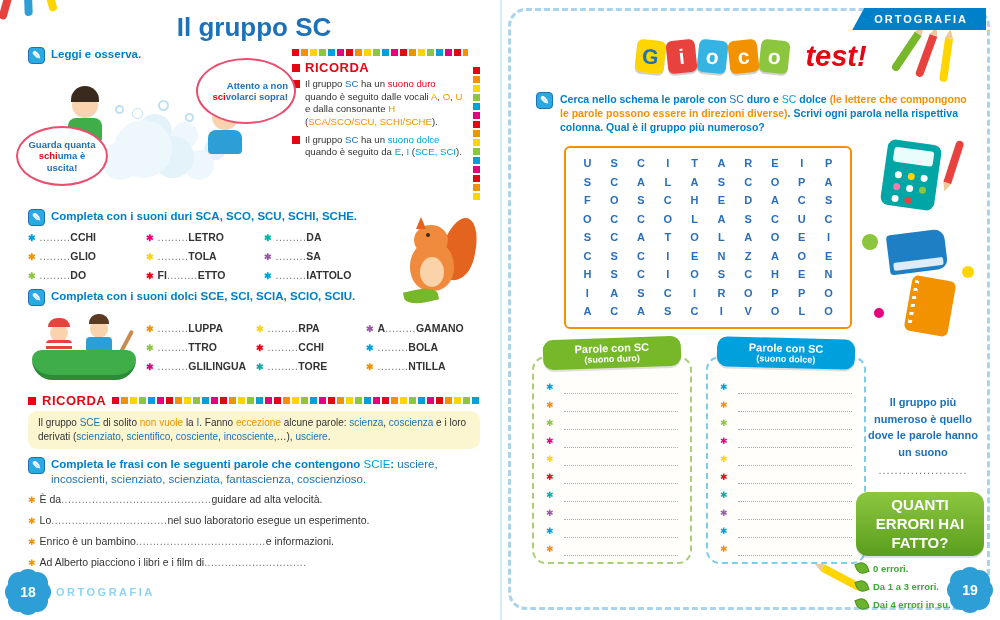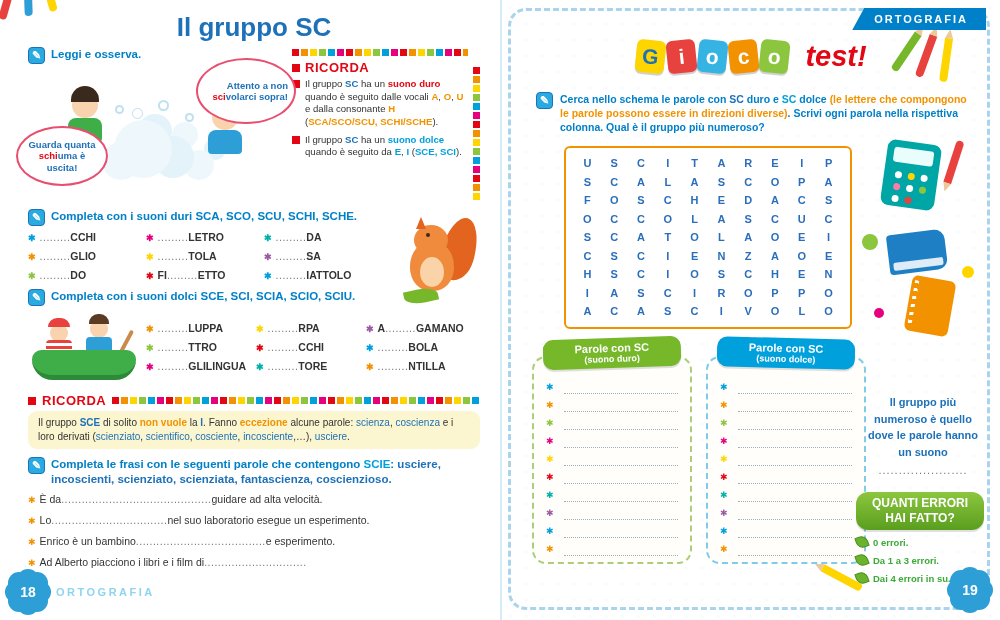--- a/index.html
+++ b/index.html
@@ -3,21 +3,21 @@
 <meta charset="utf-8">
 <style>
   html,body{margin:0;padding:0;}
   body{width:1000px;height:620px;font-family:"Liberation Sans",sans-serif;background:#fff;overflow:hidden;}
   .book{display:flex;width:1000px;height:620px;position:relative;}
   .page{width:500px;height:620px;position:relative;box-sizing:border-box;background:#fff;}
   .page-left{padding:4px 20px 16px 28px;}
   .page-right{border-left:2px solid #d5ebf6;background-image:radial-gradient(#f2fafd 1px,transparent 1px);background-size:16px 16px;}
 
   
-  .b{font-weight:bold}
+  .b{font-weight:normal}
   .c-blue{color:#1d71b8}.c-cyan{color:#00a0dd}.c-red{color:#e30613}.c-orange{color:#f39200}
   .star{font-size:9px;margin-right:4px;flex:none;}
   .dots{color:#777;letter-spacing:.5px;font-weight:normal;}
   .ex-head{display:flex;align-items:flex-start;gap:6px;color:#0080c8;font-weight:bold;font-size:11.5px;line-height:1.3;}
   .ex-icon{flex:none;width:17px;height:17px;background:#29abe2;border:1.5px solid #1d71b8;border-radius:4px;color:#fff;font-size:11px;display:flex;align-items:center;justify-content:center;box-sizing:border-box;}
   .badge-flower{position:relative;width:32px;height:32px;border-radius:50%;background:#2d9fd6;color:#fff;font-weight:bold;font-size:14px;display:flex;align-items:center;justify-content:center;
     box-shadow:0 -12px 0 -5px #2d9fd6,0 12px 0 -5px #2d9fd6,-12px 0 0 -5px #2d9fd6,12px 0 0 -5px #2d9fd6,-9px -9px 0 -5px #2d9fd6,9px -9px 0 -5px #2d9fd6,-9px 9px 0 -5px #2d9fd6,9px 9px 0 -5px #2d9fd6;}
   .pencil{position:absolute;width:8px;height:44px;border-radius:4px 4px 0 0;}
   .pencil::after{content:"";position:absolute;top:100%;left:0;border-left:4px solid transparent;border-right:4px solid transparent;border-top:9px solid #ecc89b;}
   .p-red{background:#e8423f}.p-blue{background:#2d9fd6}.p-yellow{background:#ffd500}.p-green{background:#76b82a}
@@ -112,21 +112,21 @@
   .ans-h2{font-size:9px;font-weight:bold;}
   .ans-box{margin-top:-12px;height:208px;padding:18px 12px 8px;border:2px dashed;border-radius:14px;background:#fffefb;box-sizing:border-box;}
   .ans-box.duro{border-color:#a9cf7a;}
   .ans-box.dolce{border-color:#7fccea;}
   .ans-line{display:flex;align-items:flex-end;gap:6px;height:18px;}
   .ans-line .star{margin-bottom:2px;}
   .dotline{flex:1;border-bottom:1.6px dotted #9db0bd;height:13px;}
   .side-note{position:absolute;top:394px;right:16px;width:122px;color:#1d71b8;font-weight:bold;font-size:11px;line-height:1.5;text-align:center;z-index:3;}
   .side-dots{display:block;color:#777;letter-spacing:1px;font-weight:normal;margin-top:2px;}
   .errors{position:absolute;top:492px;right:16px;width:128px;z-index:3;}
-  .err-title{background:linear-gradient(#8cc63f,#5a9e1e);color:#fff;font-weight:bold;font-size:12px;text-align:center;border-radius:12px;padding:4px 6px;line-height:1.25;box-shadow:0 2px 0 rgba(0,0,0,.12);}
+  .err-title{background:linear-gradient(#8cc63f,#5a9e1e);color:#fff;font-weight:bold;font-size:15px;text-align:center;border-radius:12px;padding:4px 6px;line-height:1.25;box-shadow:0 2px 0 rgba(0,0,0,.12);}
   .err-item{display:flex;align-items:center;gap:5px;margin-top:6px;color:#3aaa35;font-size:9.5px;font-weight:bold;}
   .leaf{width:12px;height:12px;background:#6ab42d;border:1px solid #4e8f1d;border-radius:0 60% 0 60%;transform:rotate(-20deg);flex:none;box-sizing:border-box;}
   .badge-right{position:absolute;right:14px;bottom:14px;z-index:5;}
   .deco-pencil-bottom{left:336px;top:556px;transform:rotate(118deg);z-index:2;}
 </style>
 </head>
 <body>
 
 <div class="book">
 
@@ -353,21 +353,21 @@
           <div class="sentence">
             <span class="star" style="color: rgb(243, 146, 0);">✱</span>
             <span>Lo </span>
             <span class="dots">..................................</span>
             <span> nel suo laboratorio esegue un esperimento.</span>
           </div>
           <div class="sentence">
             <span class="star" style="color: rgb(243, 146, 0);">✱</span>
             <span>Enrico è un bambino </span>
             <span class="dots">......................................</span>
-            <span> e esperimento.</span>
+            <span> e informazioni.</span>
           </div>
           <div class="sentence">
             <span class="star" style="color: rgb(243, 146, 0);">✱</span>
             <span>Ad Alberto piacciono i libri e i film di </span>
             <span class="dots">..............................</span>
           </div>
         </div>
     </section>
 
     <div class="footer-left">

